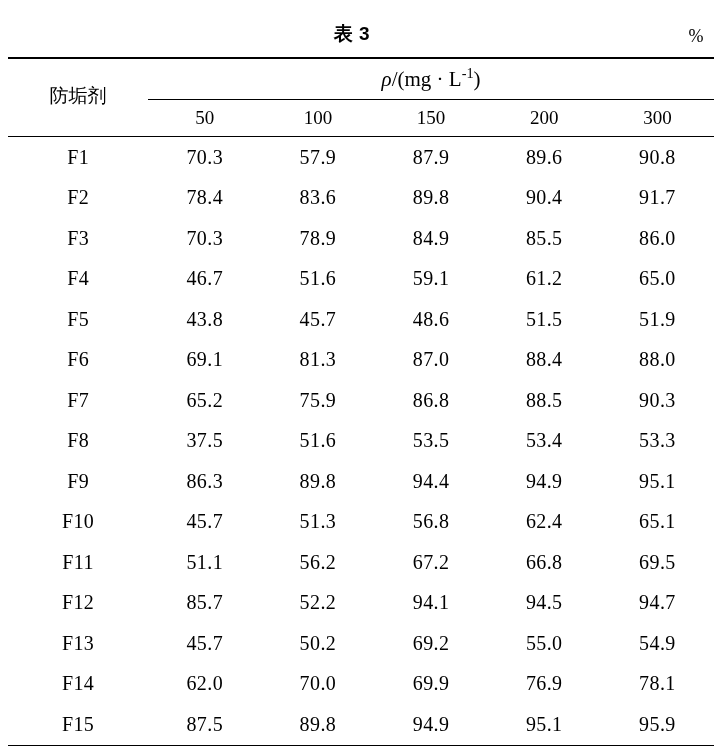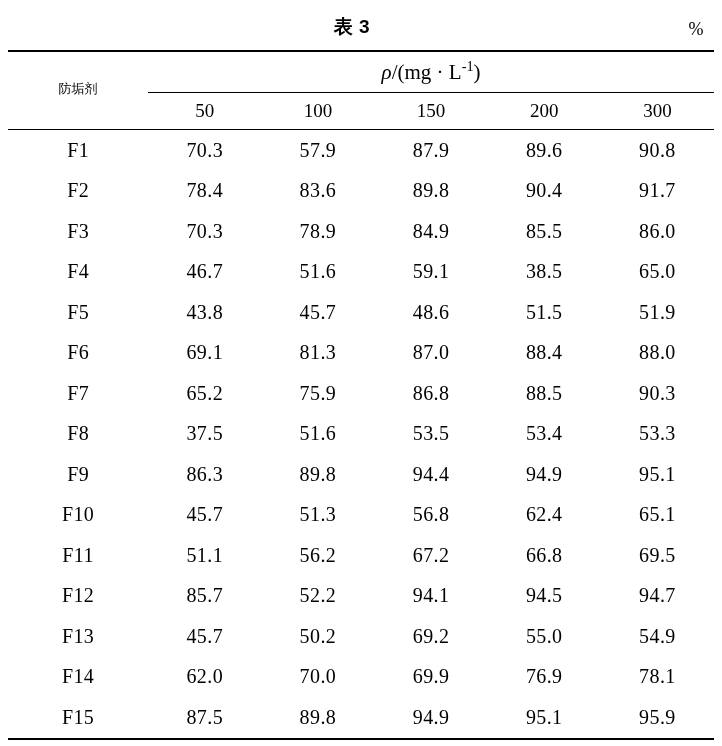--- a/index.html
+++ b/index.html
@@ -12,21 +12,21 @@
     height: 746px;
     font-family: "Liberation Serif", serif;
     color: #000000;
     overflow: hidden;
   }
   .page {
     position: relative;
     width: 722px;
     height: 746px;
     box-sizing: border-box;
-    padding: 6px 8px;
+    padding: 13px 8px;
   }
   .caption {
     display: flex;
     align-items: baseline;
     justify-content: center;
     font-size: 19px;
     font-weight: bold;
     letter-spacing: 0.5px;
     padding-top: 8px;
     padding-bottom: 10px;
@@ -79,21 +79,21 @@
     line-height: 0;
   }
   th, td {
     text-align: center;
     padding: 0;
   }
   th.corner {
     width: 140px;
     font-weight: normal;
     font-family: "Liberation Sans", sans-serif;
-    font-size: 13px;
+    font-size: 19px;
     vertical-align: middle;
     padding-bottom: 4px;
   }
   th.spanhead {
     font-weight: normal;
     font-size: 21px;
     height: 38px;
     vertical-align: middle;
     padding-bottom: 2px;
   }
@@ -201,21 +201,21 @@
         <td>78.9</td>
         <td>84.9</td>
         <td>85.5</td>
         <td>86.0</td>
       </tr>
       <tr>
         <td class="rowlabel">F4</td>
         <td>46.7</td>
         <td>51.6</td>
         <td>59.1</td>
-        <td>38.5</td>
+        <td>61.2</td>
         <td>65.0</td>
       </tr>
       <tr>
         <td class="rowlabel">F5</td>
         <td>43.8</td>
         <td>45.7</td>
         <td>48.6</td>
         <td>51.5</td>
         <td>51.9</td>
       </tr>

